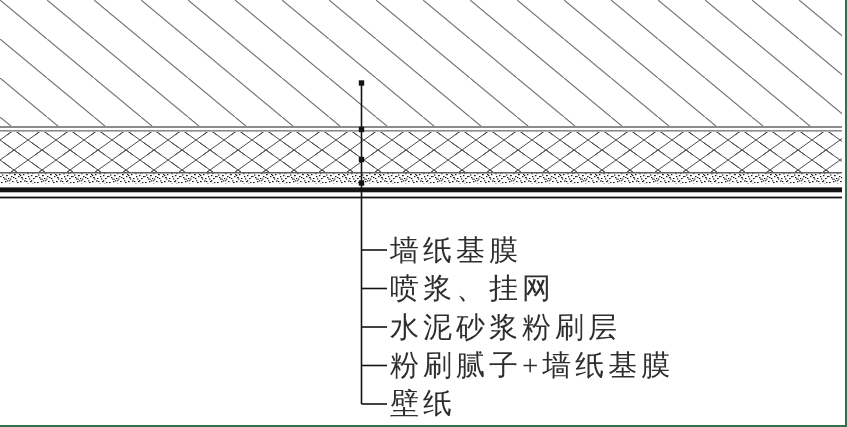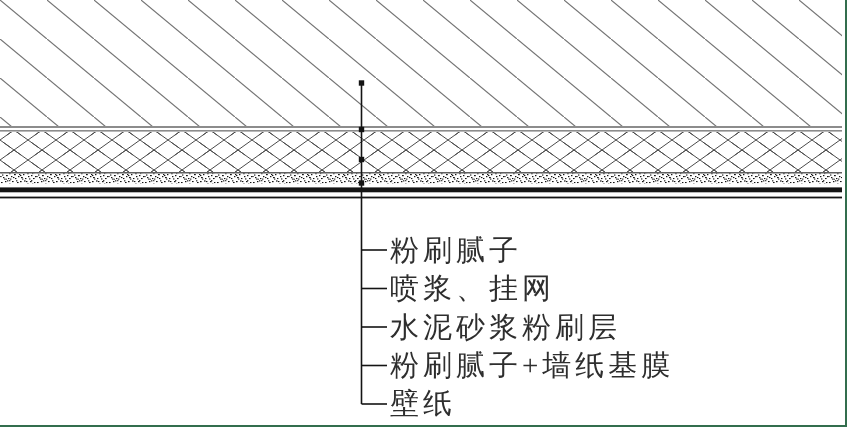--- a/index.html
+++ b/index.html
@@ -121,18 +121,18 @@
       <line x1="361.5" y1="404" x2="387" y2="404"></line>
     </g>
     <g fill="var(--ink)">
       <rect x="358.8" y="80.3" width="5.4" height="5.4"></rect>
       <rect x="358.8" y="126.8" width="5.4" height="5.4"></rect>
       <rect x="358.8" y="156.8" width="5.4" height="5.4"></rect>
       <rect x="358.8" y="180.3" width="5.4" height="5.4"></rect>
     </g>
   </svg>
 
-  <div class="callout-label lbl-0">粉刷腻子</div>
+  <div class="callout-label lbl-0">墙纸基膜</div>
   <div class="callout-label lbl-2">水泥砂浆粉刷层</div>
   <div class="callout-label lbl-1">喷浆、挂网</div>
   <div class="callout-label lbl-3">粉刷腻子+墙纸基膜</div>
   <div class="callout-label lbl-4">壁纸</div>
 </div>
 
 </body></html>

